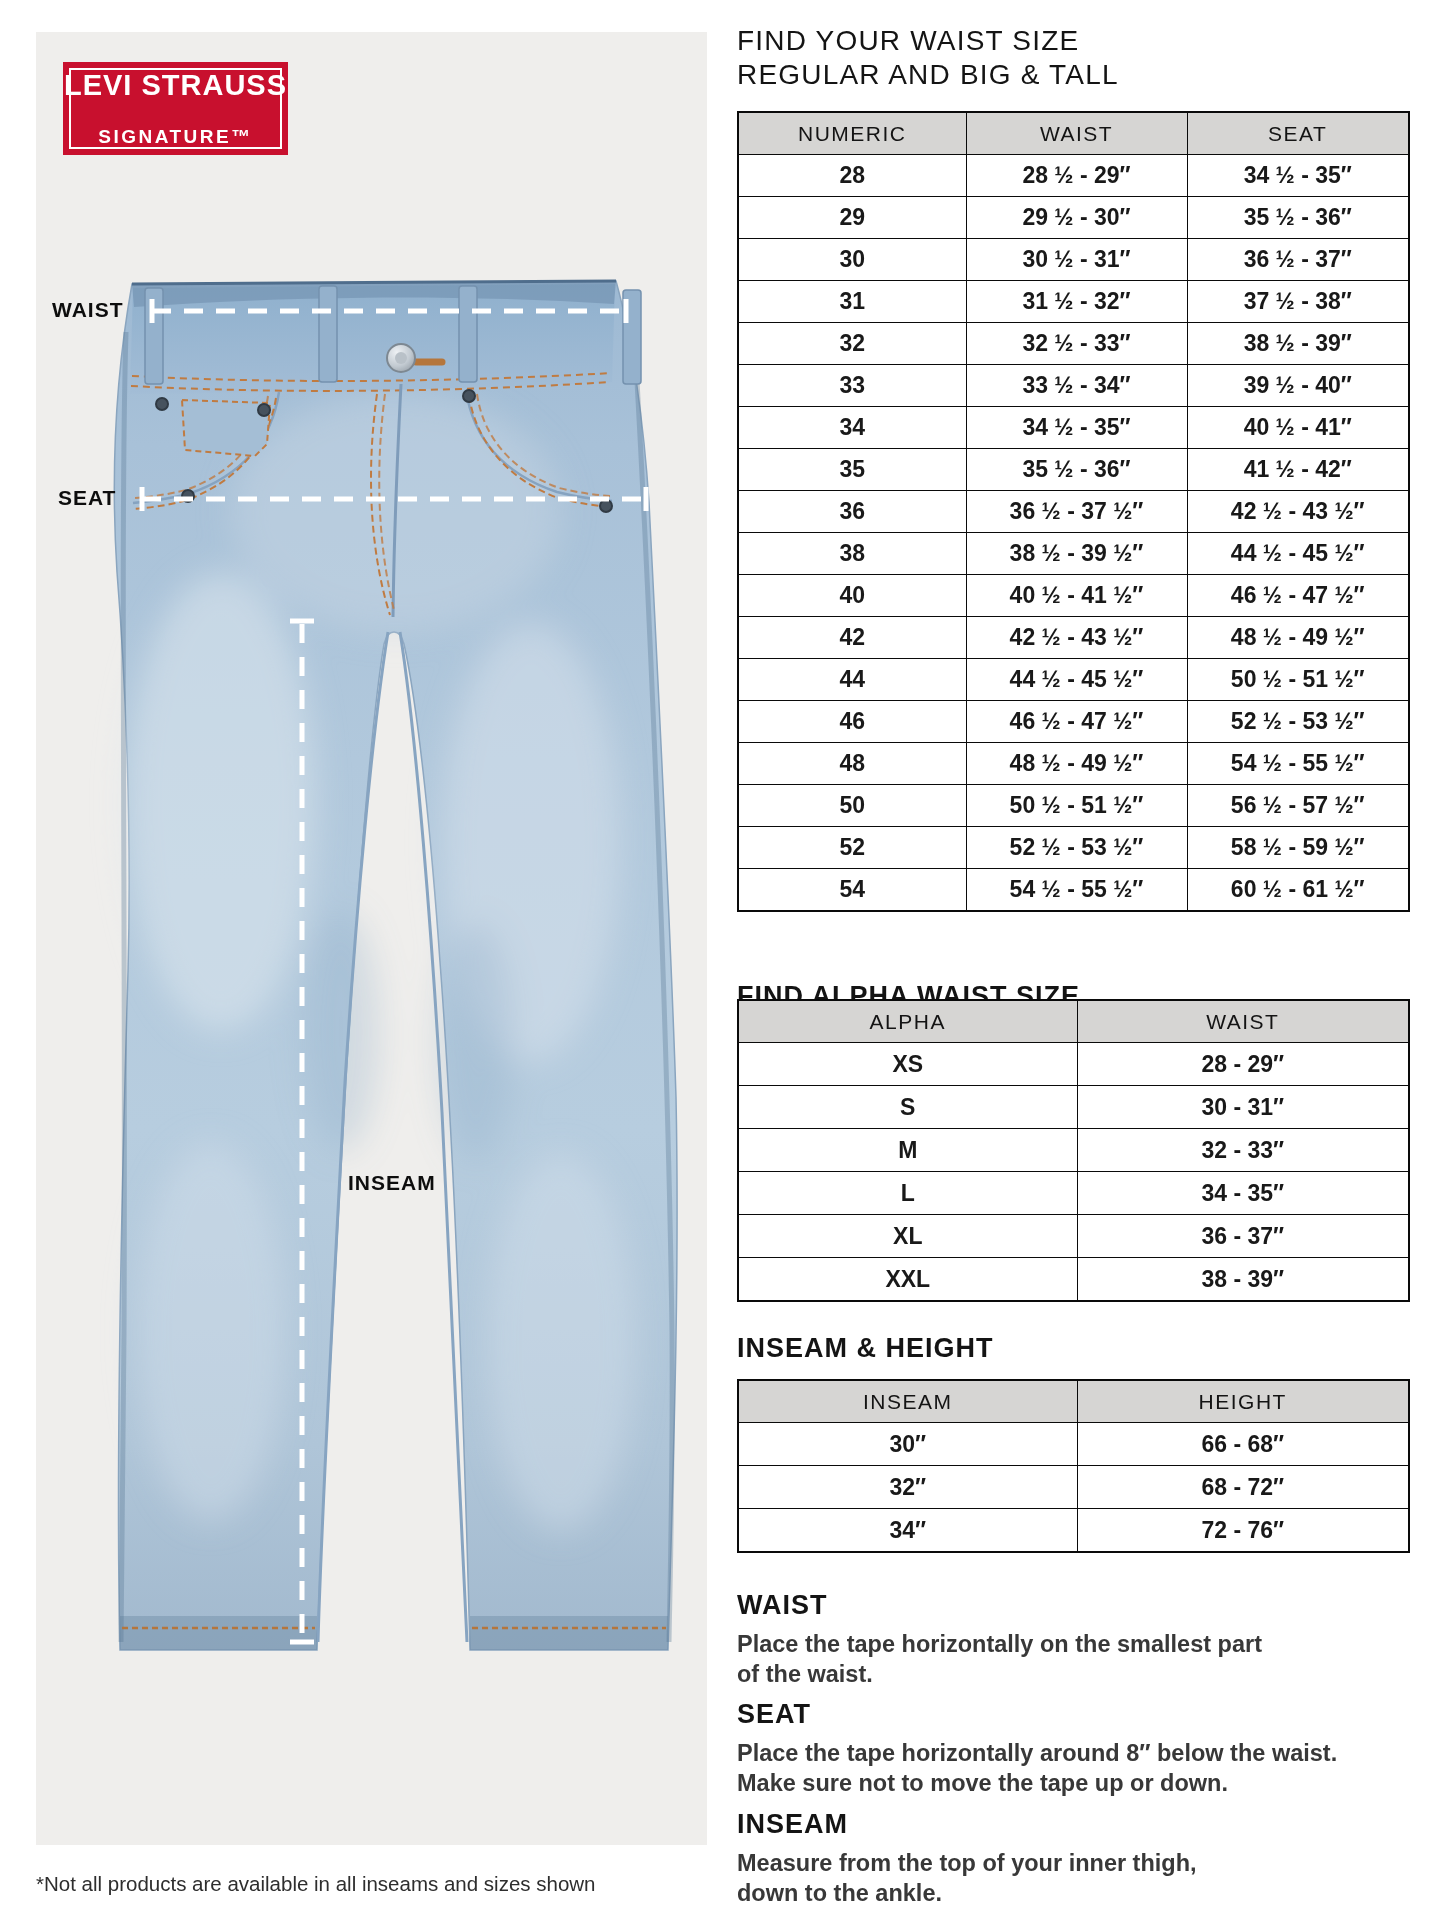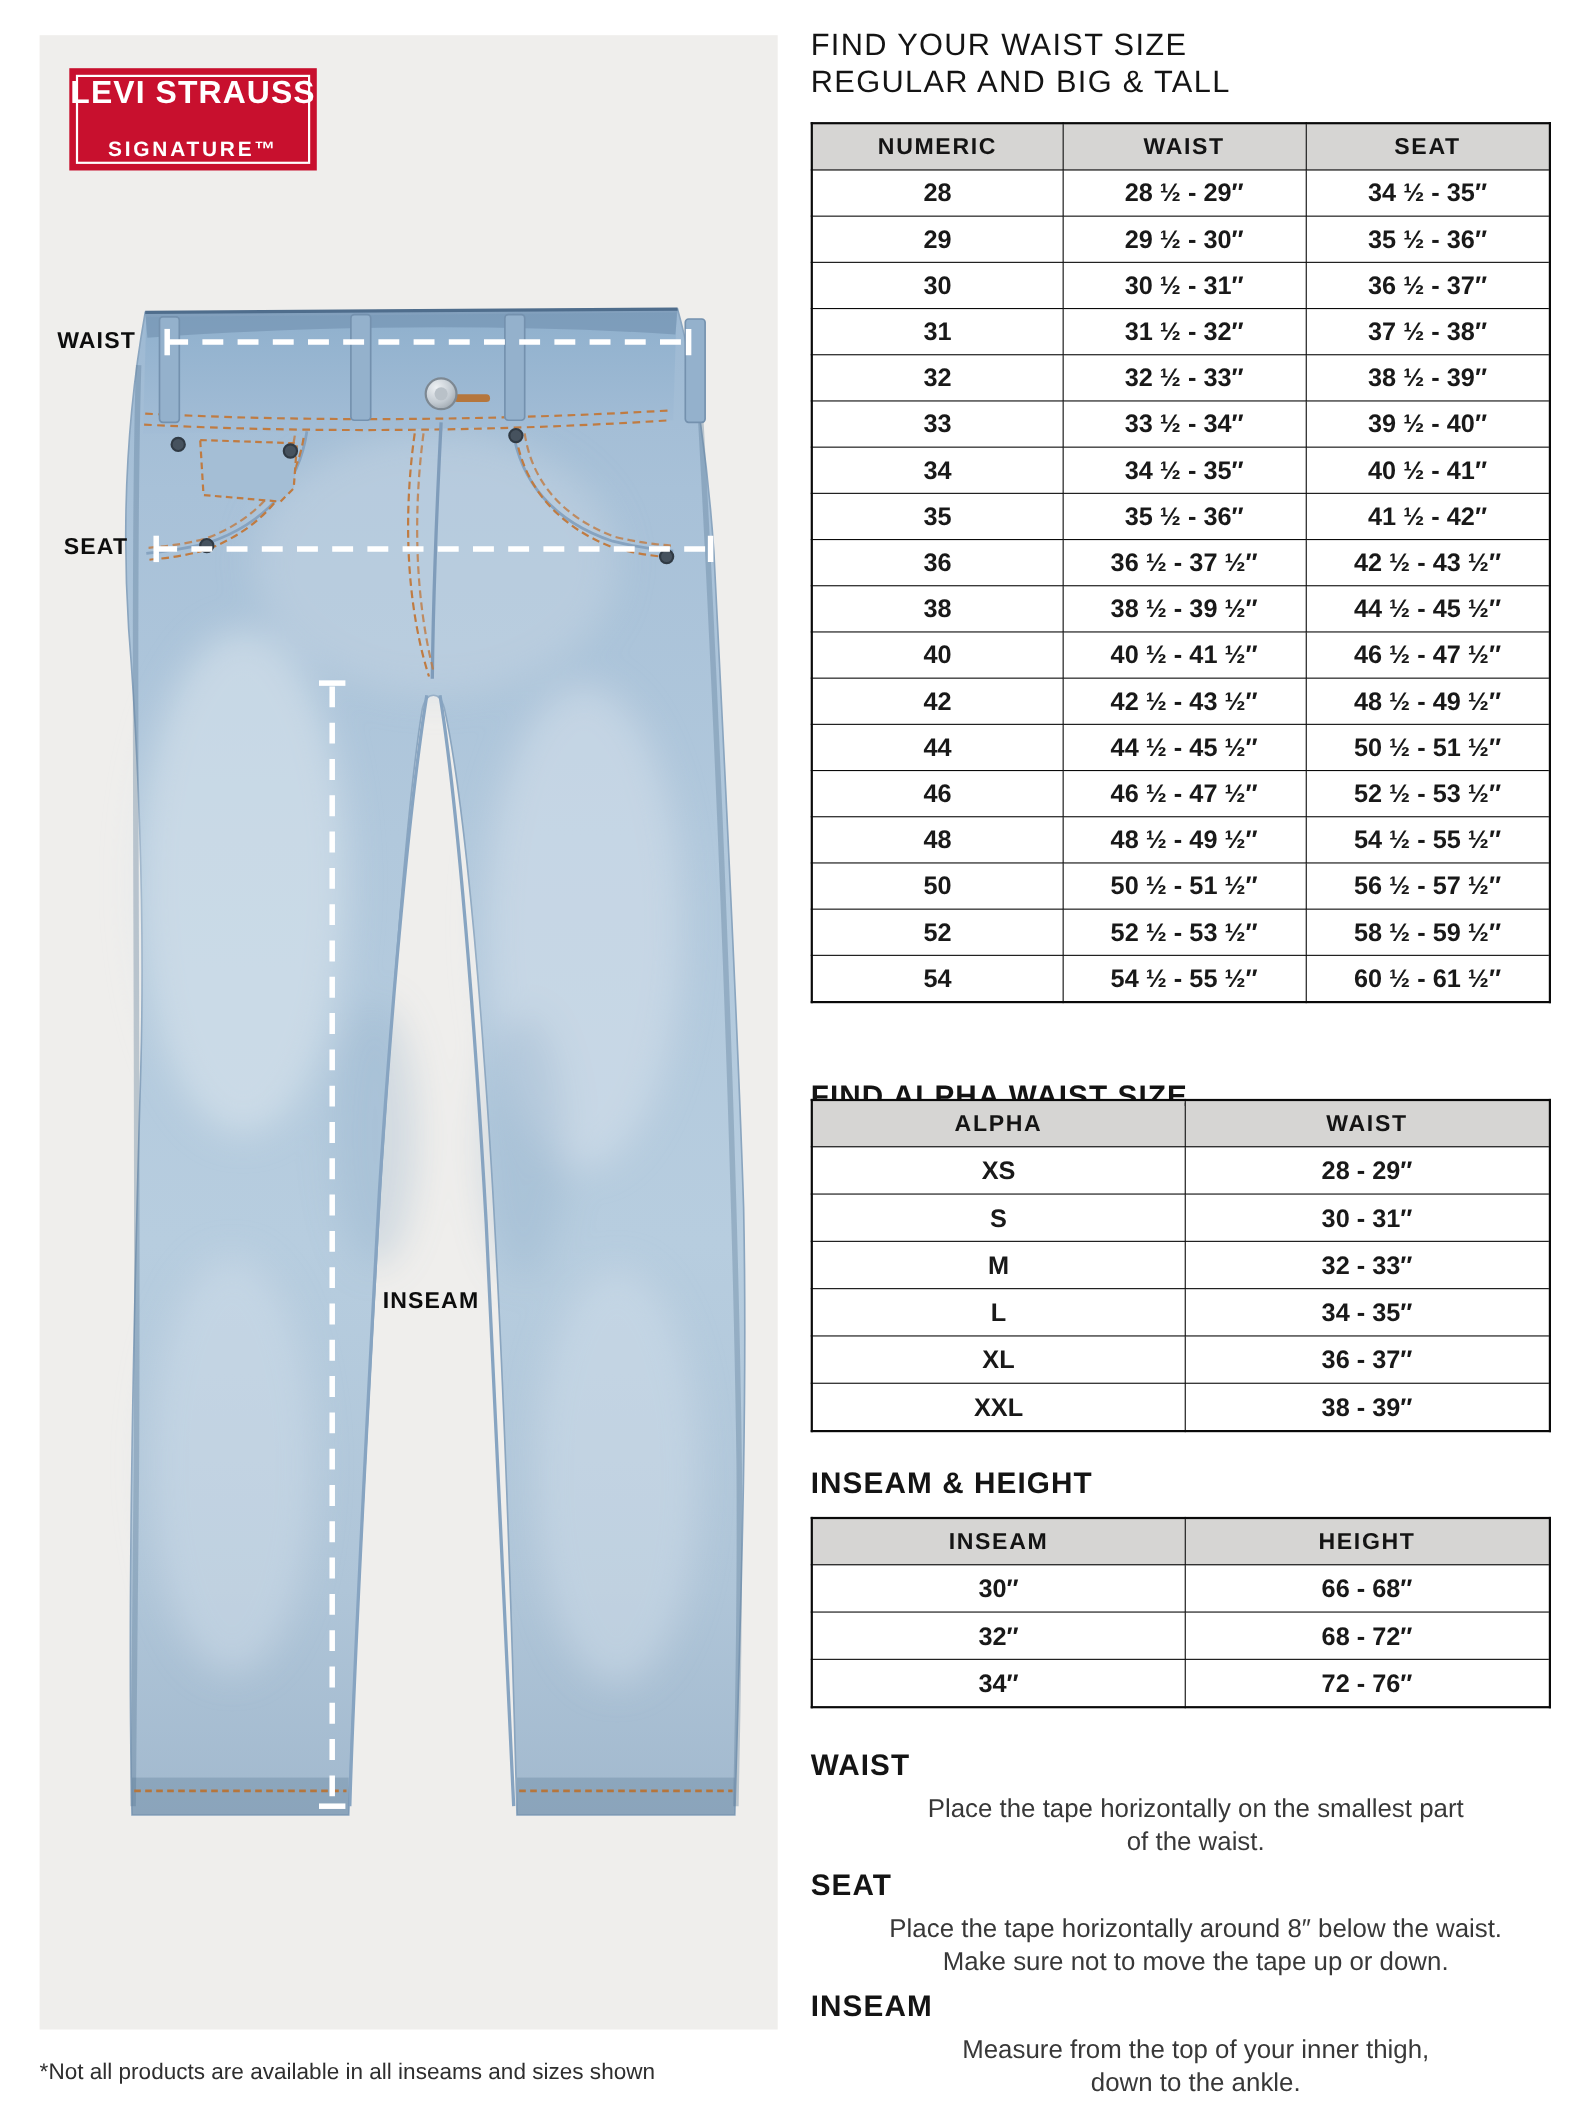--- a/index.html
+++ b/index.html
@@ -23,30 +23,30 @@
   .anno-inseam{left:312px;top:1139px;}
   .footnote{position:absolute;left:36px;top:1872px;font-size:20.5px;color:#2e2e2e;}
 
   
   .rtitle{position:absolute;left:737px;top:24px;font-size:28px;font-weight:400;letter-spacing:1.2px;line-height:34px;color:#141414;white-space:nowrap;}
   .sec{position:absolute;left:737px;font-size:27px;font-weight:700;letter-spacing:1px;color:#141414;white-space:nowrap;}
   .sec-alpha{top:951px;margin-top:30px;}
   .sec-inseam{top:1333px;}
 
   table.tbl{position:absolute;left:737px;width:671px;border-collapse:collapse;table-layout:fixed;border:2px solid #0a0a0a;}
-  table.tbl th{background:#d6d5d3;border:1px solid #0a0a0a;font-size:21px;font-weight:700;letter-spacing:1.5px;height:41px;padding:0;color:#141414;}
+  table.tbl th{background:#d6d5d3;border:1px solid #0a0a0a;font-size:21px;font-weight:400;letter-spacing:1.5px;height:41px;padding:0;color:#141414;}
   table.tbl td{border:1px solid #0a0a0a;font-size:23px;font-weight:600;text-align:center;height:41px;padding:0;color:#191919;}
   #table-numeric{top:111px;}
   #table-alpha{top:999px;}
   #table-inseam{top:1379px;}
   #table-alpha td,#table-inseam td{height:42px;}
 
   .guide{position:absolute;left:737px;width:700px;}
   .guide h3{margin:0 0 8px 0;font-size:27px;font-weight:700;letter-spacing:1px;color:#141414;}
-  .guide p{margin:0;font-size:23.5px;line-height:30px;color:#383838;font-weight:400;text-align:center;}
+  .guide p{margin:0;font-size:23.5px;line-height:30px;color:#383838;font-weight:700;}
   .guide-waist{top:1590px;}
   .guide-seat{top:1699px;}
   .guide-inseam{top:1809px;}
 </style>
 </head>
 <body>
 
 <div class="photo">
 
   <svg class="jeans-svg" viewBox="0 0 671 1813" aria-hidden="true">

